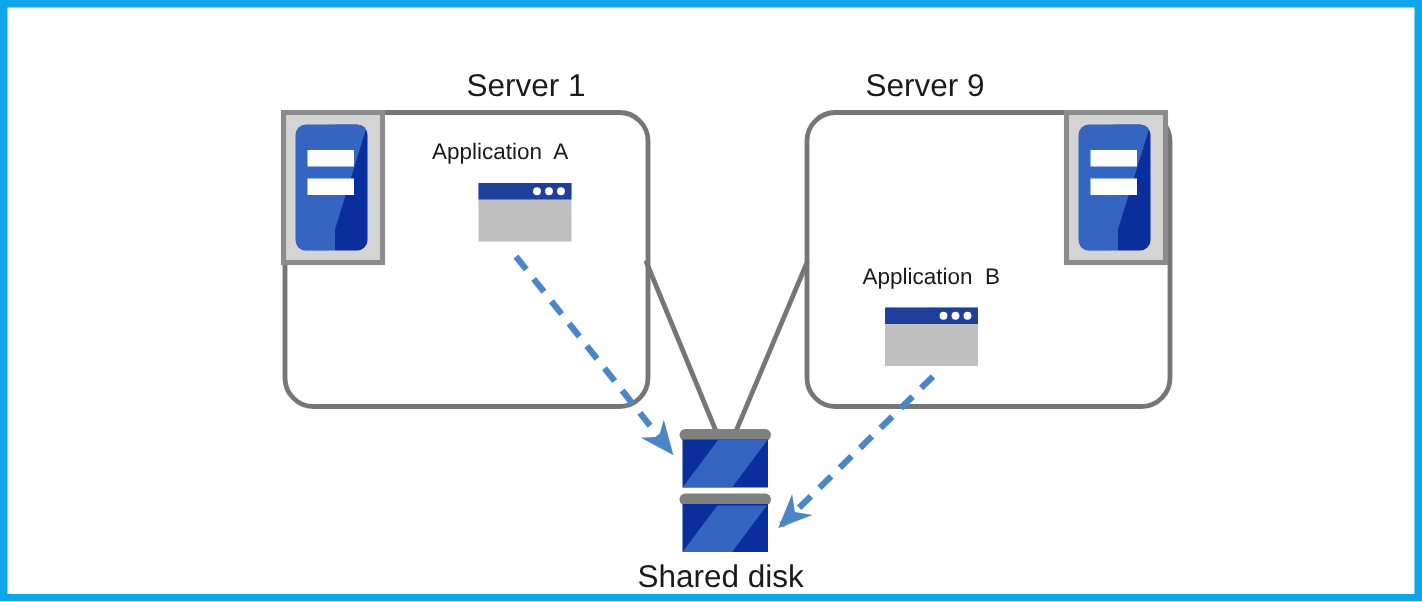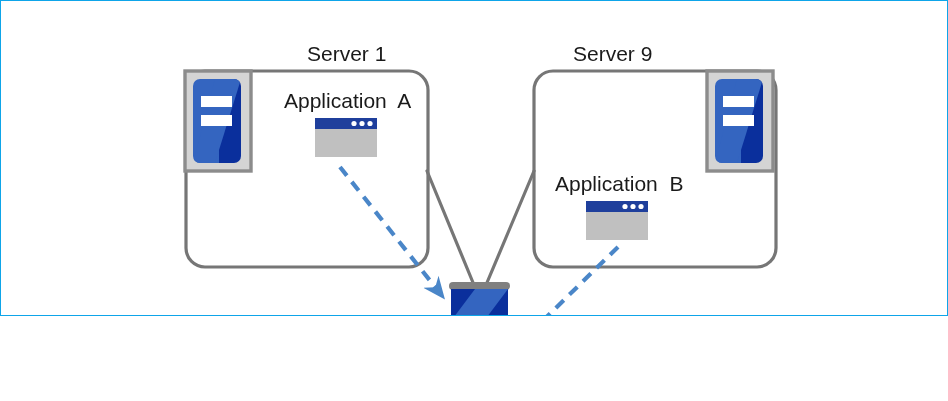--- a/index.html
+++ b/index.html
@@ -6,23 +6,23 @@
     margin: 0;
     padding: 0;
     background: #ffffff;
   }
   body {
     font-family: "Liberation Sans", sans-serif;
   }
   #canvas {
     position: relative;
     width: 948px;
-    height: 316px;
+    height: 401px;
     background: #ffffff;
-    border: 1px solid #0ea5e9;
+    border: 5px solid #0ea5e9;
     box-sizing: border-box;
     overflow: hidden;
   }
   #diagram-svg {
     position: absolute;
     left: 0;
     top: 0;
     width: 948px;
     height: 401px;
   }
@@ -30,21 +30,21 @@
     position: absolute;
     color: #1a1a1a;
     white-space: pre;
     line-height: 1;
     font-family: "Liberation Sans", sans-serif;
   }
   .lbl-server {
     font-size: 21px;
   }
   .lbl-app {
-    font-size: 21px;
+    font-size: 15px;
   }
   .lbl-disk {
     font-size: 21px;
   }
 </style>
 </head>
 <body>
 
 <div id="canvas">
 
@@ -137,16 +137,17 @@
       <line x1="617" y1="246" x2="516" y2="345" stroke="#4a86c8" stroke-width="4.2" stroke-dasharray="11 8" marker-end="url(#arrowHead)"></line>
     </g>
   </svg>
 
   <div class="lbl lbl-server" style="left:306px; top:42px;">Server 1</div>
 
   <div class="lbl lbl-server" style="left:572px; top:42px;">Server 9</div>
 
   <div class="lbl lbl-app" style="left:283px; top:89px;">Application  A</div>
 
-  <div class="lbl lbl-app" style="left:554px; top:172px;">Application  B</div>
+  <div class="lbl lbl-app" style="left:570px; top:172px;">Application  B</div>
 
+  <div class="lbl lbl-disk" style="left:420px; top:369px;">Shared disk</div>
 
 </div>
 
 </body></html>

